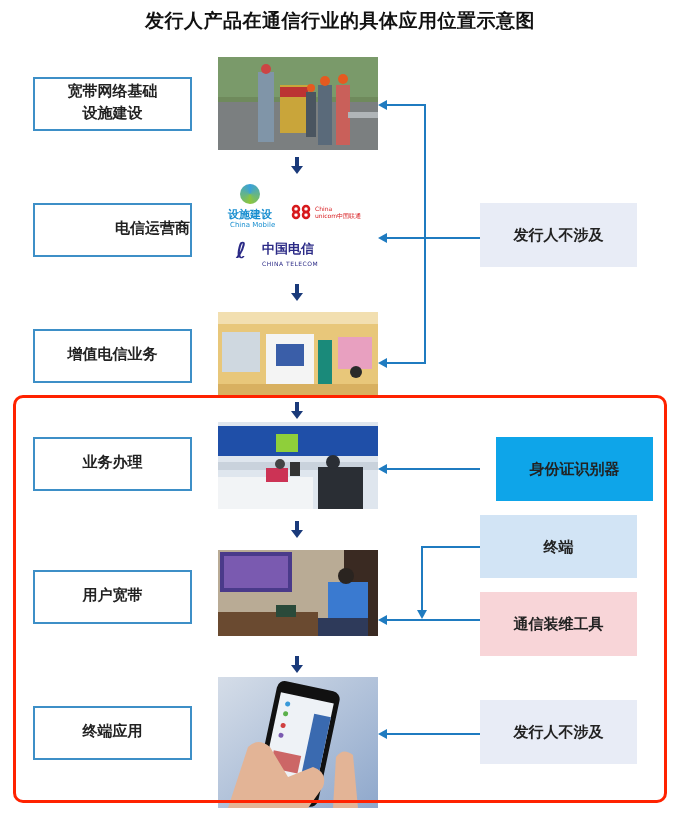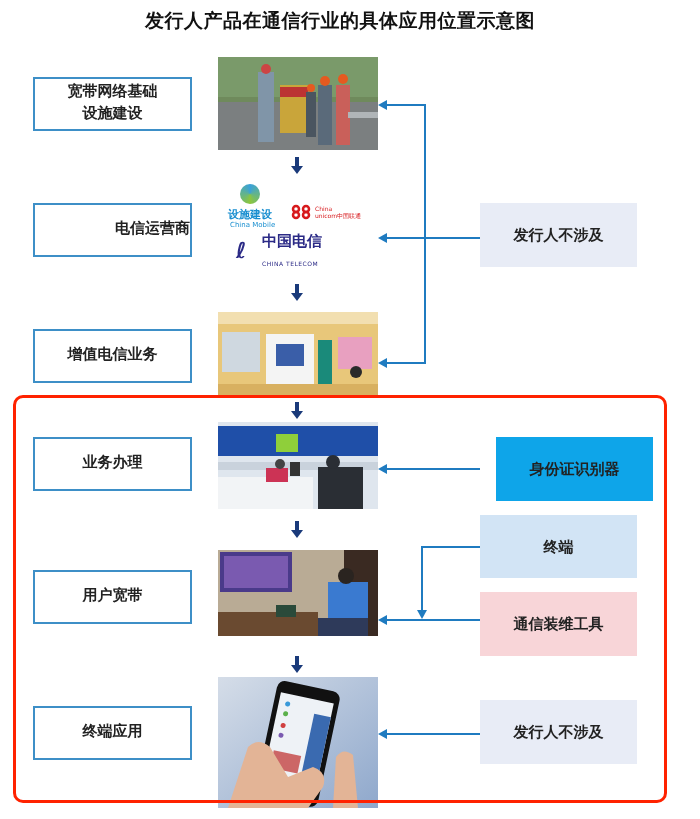--- a/index.html
+++ b/index.html
@@ -107,21 +107,21 @@
           <circle cx="6" cy="11" r="3"></circle>
           <circle cx="16" cy="11" r="3"></circle>
         </g>
       </svg>
   </div>
   <div class="logo-text" style="left:97px;top:25px;font-size:6px;color:#d7191c;line-height:7px;">
     <div>China</div>
     <div>unicom中国联通</div>
   </div>
   <div style="position:absolute;left:18px;top:60px;font-size:22px;color:#2b2a86;font-weight:bold;line-height:22px;">ℓ</div>
-  <div class="logo-text" style="left:44px;top:52px;font-size:15px;color:#2b2a86;font-weight:bold;font-family:Liberation Sans, sans-serif;">中国电信</div>
+  <div class="logo-text" style="left:44px;top:60px;font-size:13px;color:#2b2a86;font-weight:bold;font-family:Liberation Sans, sans-serif;">中国电信</div>
   <div class="logo-text" style="left:44px;top:80px;font-size:6px;color:#2b2a86;letter-spacing:0.5px;">CHINA TELECOM</div>
 </div>
 
 <div class="img" style="top:312px;height:86px;">
   <svg width="160" height="86" viewBox="0 0 160 86">
     <rect width="160" height="86" fill="#e8c77a"></rect>
     <rect y="0" width="160" height="12" fill="#f2dfb0"></rect>
     <rect x="4" y="20" width="38" height="40" fill="#cfd8e0"></rect>
     <rect x="48" y="22" width="48" height="50" fill="#f4f4f4"></rect>
     <rect x="58" y="32" width="28" height="22" fill="#3a5ea8"></rect>

